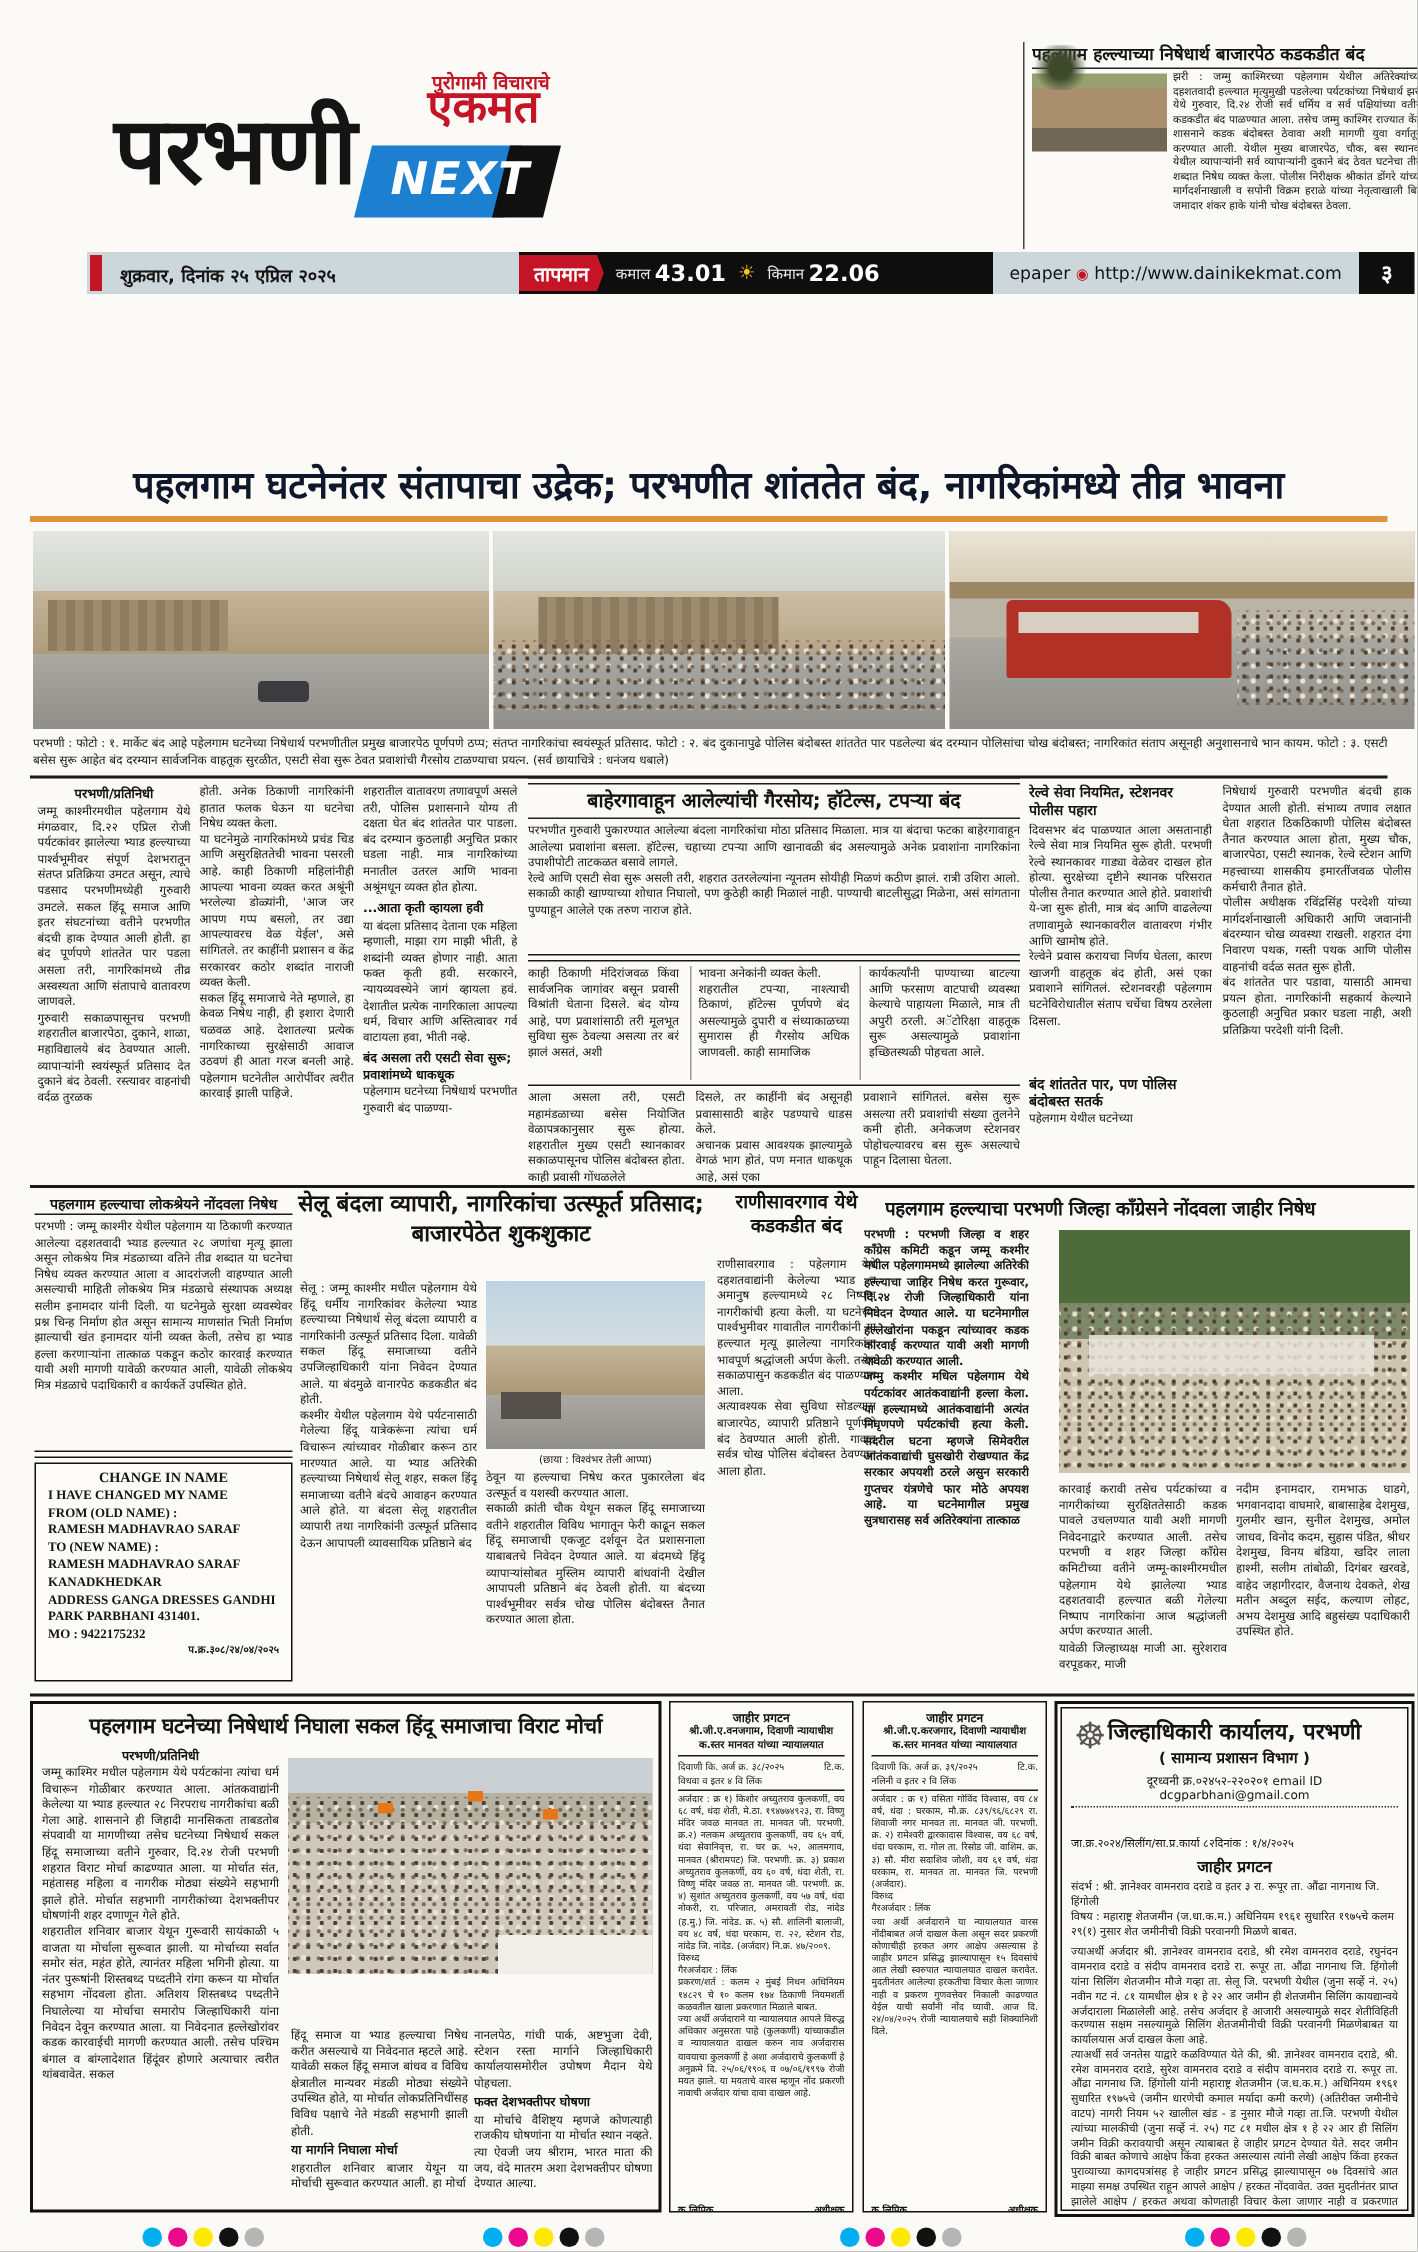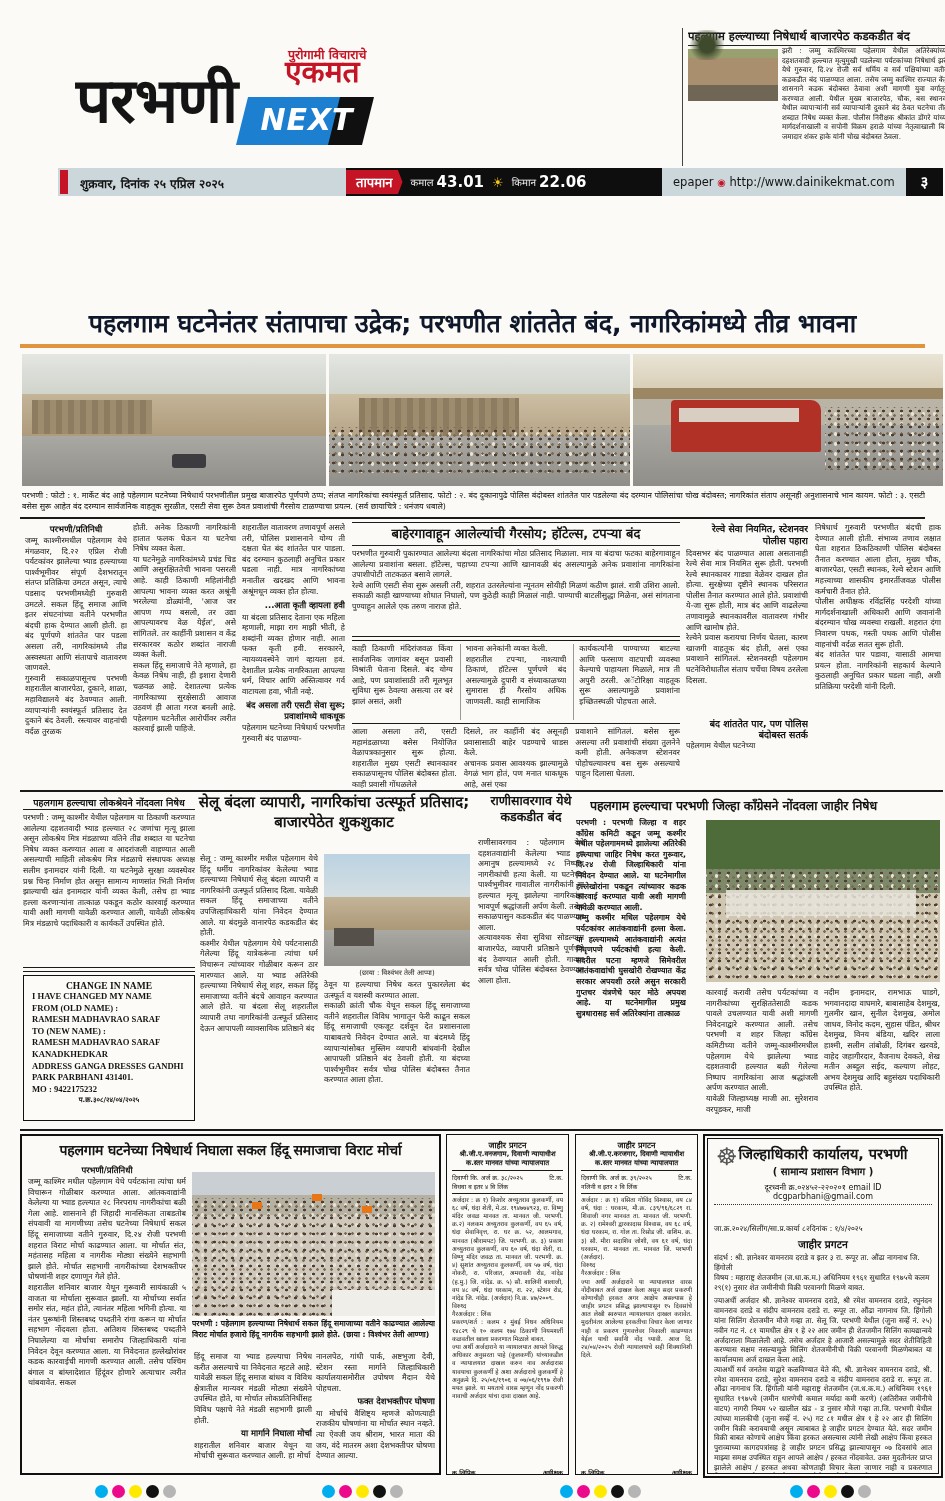--- a/index.html
+++ b/index.html
@@ -9,21 +9,21 @@
   .b{font-weight:bold;}
   .ctr{text-align:center;}
   .just{text-align:justify;}
   .pre{white-space:pre-line;}
   .clip{overflow:hidden;}
   .nowrap{white-space:nowrap;}
   .bodytxt{font-size:7.8px;line-height:1.36;text-align:justify;white-space:pre-line;overflow:hidden;}
   .tinytxt{font-size:6.2px;line-height:1.32;text-align:justify;white-space:pre-line;overflow:hidden;}
   .rule{background:#1a1a1a;}
   .dblrule{border-top:1px solid #1a1a1a;border-bottom:1px solid #1a1a1a;height:3px;}
-  .colhead{font-weight:bold;text-align:right;font-size:9px;line-height:1.25;}
+  .colhead{font-weight:bold;text-align:left;font-size:9px;line-height:1.25;}
   .photo{position:absolute;overflow:hidden;background:#b9b4a6;}
   .dot{width:13px;height:13px;border-radius:50%;display:inline-block;margin-right:4px;}
   .regrow{position:absolute;top:1483px;height:14px;}
   .boxed{border:1.5px solid #111;background:#fcfbf7;}
   
   .brandtag{color:#c41425;}
   .nextlogo{position:absolute;left:242px;top:97px;width:126px;height:36px;}
   .nextblue{position:absolute;left:0;top:0;width:100px;height:48px;background:#1d7fd0;transform:skewX(-14deg);}
   .nextblack{position:absolute;left:92px;top:0;width:34px;height:48px;background:#101010;transform:skewX(-14deg);}
   .nexttxt{position:absolute;left:6px;top:5px;width:118px;color:#fff;font-weight:bold;font-style:italic;
@@ -114,21 +114,21 @@
   <div class="abs just" style="left:22px;top:490px;width:903px;height:24px;font-size:7.9px;line-height:1.45;overflow:hidden;">परभणी : फोटो : १. मार्केट बंद आहे पहेलगाम घटनेच्या निषेधार्थ परभणीतील प्रमुख बाजारपेठ पूर्णपणे ठप्प; संतप्त नागरिकांचा स्वयंस्फूर्त प्रतिसाद. फोटो : २. बंद दुकानापुढे पोलिस बंदोबस्त शांततेत पार पडलेल्या बंद दरम्यान पोलिसांचा चोख बंदोबस्त; नागरिकांत संताप असूनही अनुशासनाचे भान कायम. फोटो : ३. एसटी बसेस सुरू आहेत बंद दरम्यान सार्वजनिक वाहतूक सुरळीत, एसटी सेवा सुरू ठेवत प्रवाशांची गैरसोय टाळण्याचा प्रयत्न. (सर्व छायाचित्रे : धनंजय धबाले)</div>
   <div class="abs rule" style="left:20px;top:517px;width:905px;height:1.5px;"></div>
 
   <div class="abs ctr b" style="left:25px;top:523px;width:102px;font-size:8.6px;">परभणी/प्रतिनिधी</div>
   <div class="abs bodytxt" style="left:25px;top:536px;width:102px;height:252px;">जम्मू काश्मीरमधील पहेलगाम येथे मंगळवार, दि.२२ एप्रिल रोजी पर्यटकांवर झालेल्या भ्याड हल्ल्याच्या पार्श्वभूमीवर संपूर्ण देशभरातून संतप्त प्रतिक्रिया उमटत असून, त्याचे पडसाद परभणीमध्येही गुरुवारी उमटले. सकल हिंदू समाज आणि इतर संघटनांच्या वतीने परभणीत बंदची हाक देण्यात आली होती. हा बंद पूर्णपणे शांततेत पार पडला असला तरी, नागरिकांमध्ये तीव्र अस्वस्थता आणि संतापाचे वातावरण जाणवले.
 गुरुवारी सकाळपासूनच परभणी शहरातील बाजारपेठा, दुकाने, शाळा, महाविद्यालये बंद ठेवण्यात आली. व्यापाऱ्यांनी स्वयंस्फूर्त प्रतिसाद देत दुकाने बंद ठेवली. रस्त्यावर वाहनांची वर्दळ तुरळक</div>
   <div class="abs bodytxt" style="left:133px;top:523px;width:103px;height:265px;">होती. अनेक ठिकाणी नागरिकांनी हातात फलक घेऊन या घटनेचा निषेध व्यक्त केला.
 या घटनेमुळे नागरिकांमध्ये प्रचंड चिड आणि असुरक्षिततेची भावना पसरली आहे. काही ठिकाणी महिलांनीही आपल्या भावना व्यक्त करत अश्रूंनी भरलेल्या डोळ्यांनी, 'आज जर आपण गप्प बसलो, तर उद्या आपल्यावरच वेळ येईल', असे सांगितले. तर काहींनी प्रशासन व केंद्र सरकारवर कठोर शब्दांत नाराजी व्यक्त केली.
 सकल हिंदू समाजाचे नेते म्हणाले, हा केवळ निषेध नाही, ही इशारा देणारी चळवळ आहे. देशातल्या प्रत्येक नागरिकाच्या सुरक्षेसाठी आवाज उठवणं ही आता गरज बनली आहे. पहेलगाम घटनेतील आरोपींवर त्वरीत कारवाई झाली पाहिजे.</div>
   <div class="abs clip" style="left:242px;top:523px;width:103px;height:265px;">
-    <div class="bodytxt">शहरातील वातावरण तणावपूर्ण असले तरी, पोलिस प्रशासनाने योग्य ती दक्षता घेत बंद शांततेत पार पाडला. बंद दरम्यान कुठलाही अनुचित प्रकार घडला नाही. मात्र नागरिकांच्या मनातील खदखद आणि भावना अश्रूंमधून व्यक्त होत होत्या.</div>
+    <div class="bodytxt">शहरातील वातावरण तणावपूर्ण असले तरी, पोलिस प्रशासनाने योग्य ती दक्षता घेत बंद शांततेत पार पाडला. बंद दरम्यान कुठलाही अनुचित प्रकार घडला नाही. मात्र नागरिकांच्या मनातील उतरल आणि भावना अश्रूंमधून व्यक्त होत होत्या.</div>
     <div class="colhead" style="font-size:8.4px;margin:3px 0 2px;">...आता कृती व्हायला हवी</div>
     <div class="bodytxt">या बंदला प्रतिसाद देताना एक महिला म्हणाली, माझा राग माझी भीती, हे शब्दांनी व्यक्त होणार नाही. आता फक्त कृती हवी. सरकारने, न्यायव्यवस्थेने जागं व्हायला हवं. देशातील प्रत्येक नागरिकाला आपल्या धर्म, विचार आणि अस्तित्वावर गर्व वाटायला हवा, भीती नव्हे.</div>
     <div class="colhead" style="font-size:8.4px;margin:3px 0 2px;">बंद असला तरी एसटी सेवा सुरू; प्रवाशांमध्ये धाकधूक</div>
     <div class="bodytxt">पहेलगाम घटनेच्या निषेधार्थ परभणीत गुरुवारी बंद पाळण्या-</div>
   </div>
 
   <div class="abs dblrule" style="left:352px;top:518px;width:328px;"></div>
   <div class="abs clip" style="left:352px;top:524px;width:328px;height:264px;">
     <div class="ctr b clip" style="font-size:13px;border-bottom:1px solid #222;padding-bottom:3px;white-space:nowrap;">बाहेरगावाहून आलेल्यांची गैरसोय; हॉटेल्स, टपऱ्या बंद</div>
     <div class="bodytxt" style="height:84px;margin-top:3px;">परभणीत गुरुवारी पुकारण्यात आलेल्या बंदला नागरिकांचा मोठा प्रतिसाद मिळाला. मात्र या बंदाचा फटका बाहेरगावाहून आलेल्या प्रवाशांना बसला. हॉटेल्स, चहाच्या टपऱ्या आणि खानावळी बंद असल्यामुळे अनेक प्रवाशांना नागरिकांना उपाशीपोटी ताटकळत बसावे लागले.
@@ -170,21 +170,21 @@
     <div class="ctr b" style="font-size:9.5px;font-family:'Liberation Serif',serif;">CHANGE IN NAME</div>
     <div class="b pre" style="font-size:8.6px;line-height:1.35;font-family:'Liberation Serif',serif;">I HAVE CHANGED MY NAME
 FROM (OLD NAME) :
 RAMESH MADHAVRAO SARAF
 TO (NEW NAME) :
 RAMESH MADHAVRAO SARAF
 KANADKHEDKAR
 ADDRESS GANGA DRESSES GANDHI
 PARK PARBHANI 431401.
 MO : 9422175232</div>
-    <div class="b" style="font-size:6.8px;text-align:center;">प.क्र.३०८/२४/०४/२०२५</div>
+    <div class="b" style="font-size:6.8px;text-align:right;">प.क्र.३०८/२४/०४/२०२५</div>
   </div>
 
   <div class="abs ctr b clip" style="left:198px;top:793px;width:272px;height:58px;font-size:15px;line-height:1.3;">सेलू बंदला व्यापारी, नागरिकांचा उत्स्फूर्त प्रतिसाद; बाजारपेठेत शुकशुकाट</div>
   <div class="abs bodytxt" style="left:200px;top:854px;width:118px;height:272px;">सेलू : जम्मू काश्मीर मधील पहेलगाम येथे हिंदू धर्मीय नागरिकांवर केलेल्या भ्याड हल्ल्याच्या निषेधार्थ सेलू बंदला व्यापारी व नागरिकांनी उत्स्फूर्त प्रतिसाद दिला. यावेळी सकल हिंदू समाजाच्या वतीने उपजिल्हाधिकारी यांना निवेदन देण्यात आले. या बंदमुळे वानारपेठ कडकडीत बंद होती.
 कश्मीर येथील पहेलगाम येथे पर्यटनासाठी गेलेल्या हिंदू यात्रेकरूंना त्यांचा धर्म विचारून त्यांच्यावर गोळीबार करून ठार मारण्यात आले. या भ्याड अतिरेकी हल्ल्याच्या निषेधार्थ सेलू शहर, सकल हिंदू समाजाच्या वतीने बंदचे आवाहन करण्यात आले होते. या बंदला सेलू शहरातील व्यापारी तथा नागरिकांनी उत्स्फूर्त प्रतिसाद देऊन आपापली व्यावसायिक प्रतिष्ठाने बंद</div>
   <div class="photo" style="left:324px;top:854px;width:146px;height:112px;">
     <div class="sky" style="height:40%;background:linear-gradient(#bcd3e2,#d5dfe2);"></div>
     <div class="shops" style="top:38%;height:30%;"></div>
     <div class="road" style="height:32%;"></div>
     <div style="position:absolute;left:10px;bottom:20px;width:40px;height:18px;background:#55514a;"></div>
@@ -217,21 +217,20 @@
     <div class="abs bodytxt" style="left:6px;top:41px;width:158px;height:290px;">जम्मू काश्मिर मधील पहेलगाम येथे पर्यटकांना त्यांचा धर्म विचारून गोळीबार करण्यात आला. आंतकवाद्यांनी केलेल्या या भ्याड हल्ल्यात २८ निरपराध नागरीकांचा बळी गेला आहे. शासनाने ही जिहादी मानसिकता ताबडतोब संपवावी या मागणीच्या तसेच घटनेच्या निषेधार्थ सकल हिंदू समाजाच्या वतीने गुरुवार, दि.२४ रोजी परभणी शहरात विराट मोर्चा काढण्यात आला. या मोर्चात संत, महंतासह महिला व नागरीक मोठ्या संख्येने सहभागी झाले होते. मोर्चात सहभागी नागरीकांच्या देशभक्तीपर घोषणांनी शहर दणाणून गेले होते.
 शहरातील शनिवार बाजार येथून गुरूवारी सायंकाळी ५ वाजता या मोर्चाला सुरूवात झाली. या मोर्चाच्या सर्वात समोर संत, महंत होते, त्यानंतर महिला भगिनी होत्या. या नंतर पुरूषांनी शिस्तबध्द पध्दतीने रांगा करून या मोर्चात सहभाग नोंदवला होता. अतिशय शिस्तबध्द पध्दतीने निघालेल्या या मोर्चाचा समारोप जिल्हाधिकारी यांना निवेदन देवून करण्यात आला. या निवेदनात हल्लेखोरांवर कडक कारवाईची मागणी करण्यात आली. तसेच पश्चिम बंगाल व बांग्लादेशात हिंदूंवर होणारे अत्याचार त्वरीत थांबवावेत. सकल</div>
     <div class="photo" style="left:170px;top:36px;width:243px;height:144px;">
       <div style="position:absolute;inset:0;background:linear-gradient(#c9cfd2 0 16%,#b5b2a4 16% 30%,#cfc9bd 30%);"></div>
       <div class="crowdtex" style="top:18%;height:82%;"></div>
       <div class="flag" style="left:60px;top:30px;"></div>
       <div class="flag" style="left:120px;top:22px;"></div>
       <div class="flag" style="left:170px;top:34px;"></div>
       <div style="position:absolute;left:140px;bottom:0;width:103px;height:26px;background:#efeee8;"></div>
     </div>
-    <div class="abs just b" style="left:170px;top:183px;width:243px;height:30px;font-size:7.6px;line-height:1.4;overflow:hidden;">परभणी : पहेलगाम हल्ल्याच्या निषेधार्थ सकल हिंदू समाजाच्या वतीने काढण्यात आलेल्या विराट मोर्चात हजारो हिंदू नागरीक सहभागी झाले होते. (छाया : विश्वंभर तेली आण्णा)</div>
     <div class="abs clip" style="left:172px;top:216px;width:118px;height:115px;">
       <div class="bodytxt">हिंदू समाज या भ्याड हल्ल्याचा निषेध करीत असल्याचे या निवेदनात म्हटले आहे. यावेळी सकल हिंदू समाज बांधव व विविध क्षेत्रातील मान्यवर मंडळी मोठ्या संख्येने उपस्थित होते, या मोर्चात लोकप्रतिनिधींसह विविध पक्षाचे नेते मंडळी सहभागी झाली होती.</div>
       <div class="colhead" style="font-size:8.4px;margin:2px 0;">या मार्गाने निघाला मोर्चा</div>
       <div class="bodytxt">शहरातील शनिवार बाजार येथून या मोर्चाची सुरूवात करण्यात आली. हा मोर्चा</div>
     </div>
     <div class="abs clip" style="left:294px;top:216px;width:119px;height:115px;">
       <div class="bodytxt">नानलपेठ, गांधी पार्क, अष्टभुजा देवी, स्टेशन रस्ता मार्गाने जिल्हाधिकारी कार्यालयासमोरील उपोषण मैदान येथे पोहचला.</div>
       <div class="colhead" style="font-size:8.4px;margin:2px 0;">फक्त देशभक्तीपर घोषणा</div>
       <div class="bodytxt">या मोर्चाचे वैशिष्ट्य म्हणजे कोणत्याही राजकीय घोषणांना या मोर्चात स्थान नव्हते. त्या ऐवजी जय श्रीराम, भारत माता की जय, वंदे मातरम अशा देशभक्तीपर घोषणा देण्यात आल्या.</div>
     </div>

